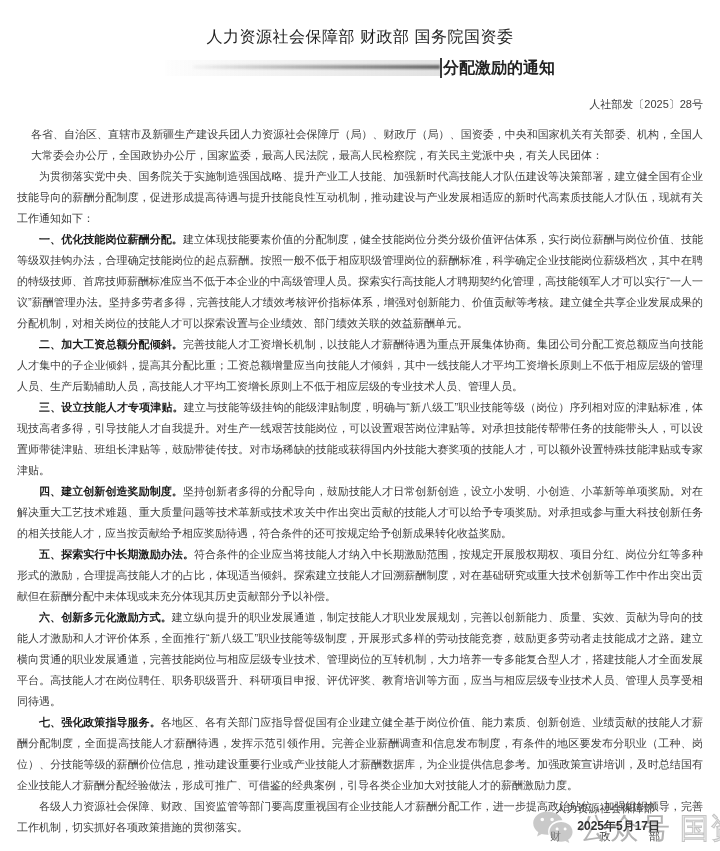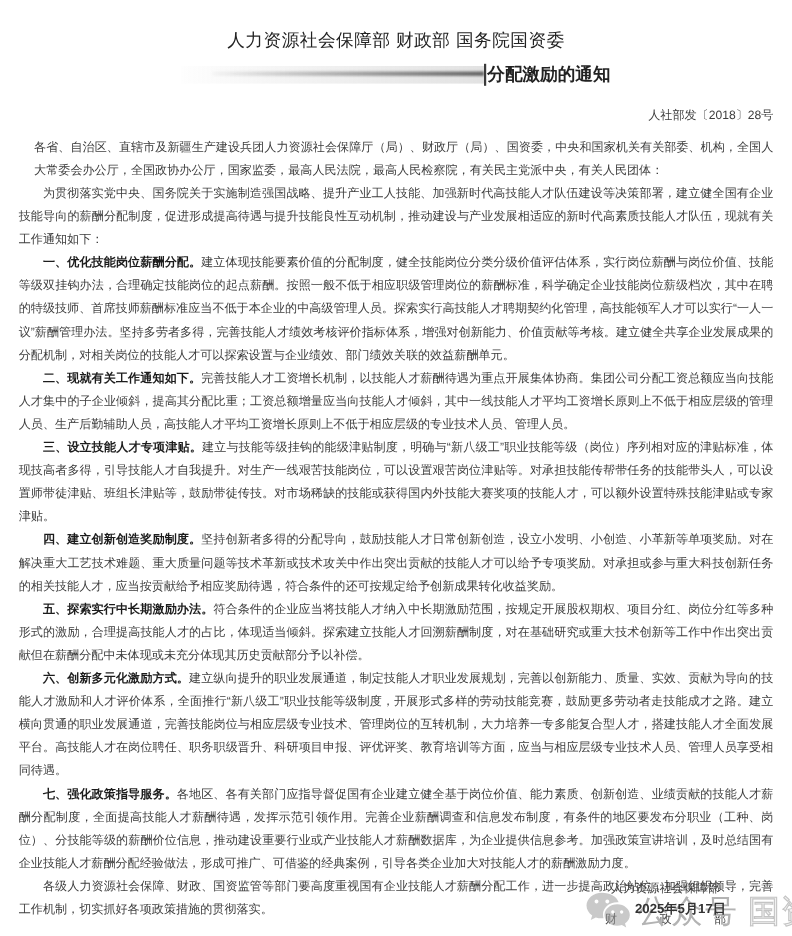--- a/index.html
+++ b/index.html
@@ -149,29 +149,29 @@
 <div class="page">
 
   <div class="title-block">
     <div class="title-line1">人力资源社会保障部 财政部 国务院国资委</div>
     <div class="title-line2">
       <div class="blur-smear"></div>
       <div class="title-line2-text">分配激励的通知</div>
     </div>
   </div>
 
-  <div class="doc-number">人社部发〔2018〕28号</div>
+  <div class="doc-number">人社部发〔2025〕28号</div>
 
   <div class="body-text">
     <p class="para no-indent">各省、自治区、直辖市及新疆生产建设兵团人力资源社会保障厅（局）、财政厅（局）、国资委，中央和国家机关有关部委、机构，全国人大常委会办公厅，全国政协办公厅，国家监委，最高人民法院，最高人民检察院，有关民主党派中央，有关人民团体：</p>
     <p class="para">为贯彻落实党中央、国务院关于实施制造强国战略、提升产业工人技能、加强新时代高技能人才队伍建设等决策部署，建立健全国有企业技能导向的薪酬分配制度，促进形成提高待遇与提升技能良性互动机制，推动建设与产业发展相适应的新时代高素质技能人才队伍，现就有关工作通知如下：</p>
     <div id="sections">
   <p class="para"><b class="sec-head">一、优化技能岗位薪酬分配。</b><span>建立体现技能要素价值的分配制度，健全技能岗位分类分级价值评估体系，实行岗位薪酬与岗位价值、技能等级双挂钩办法，合理确定技能岗位的起点薪酬。按照一般不低于相应职级管理岗位的薪酬标准，科学确定企业技能岗位薪级档次，其中在聘的特级技师、首席技师薪酬标准应当不低于本企业的中高级管理人员。探索实行高技能人才聘期契约化管理，高技能领军人才可以实行“一人一议”薪酬管理办法。坚持多劳者多得，完善技能人才绩效考核评价指标体系，增强对创新能力、价值贡献等考核。建立健全共享企业发展成果的分配机制，对相关岗位的技能人才可以探索设置与企业绩效、部门绩效关联的效益薪酬单元。</span></p>
 
-  <p class="para"><b class="sec-head">二、现就有关工作通知如下。</b><span>完善技能人才工资增长机制，以技能人才薪酬待遇为重点开展集体协商。集团公司分配工资总额应当向技能人才集中的子企业倾斜，提高其分配比重；工资总额增量应当向技能人才倾斜，其中一线技能人才平均工资增长原则上不低于相应层级的管理人员、生产后勤辅助人员，高技能人才平均工资增长原则上不低于相应层级的专业技术人员、管理人员。</span></p>
+  <p class="para"><b class="sec-head">二、加大工资总额分配倾斜。</b><span>完善技能人才工资增长机制，以技能人才薪酬待遇为重点开展集体协商。集团公司分配工资总额应当向技能人才集中的子企业倾斜，提高其分配比重；工资总额增量应当向技能人才倾斜，其中一线技能人才平均工资增长原则上不低于相应层级的管理人员、生产后勤辅助人员，高技能人才平均工资增长原则上不低于相应层级的专业技术人员、管理人员。</span></p>
 
   <p class="para"><b class="sec-head">三、设立技能人才专项津贴。</b><span>建立与技能等级挂钩的能级津贴制度，明确与“新八级工”职业技能等级（岗位）序列相对应的津贴标准，体现技高者多得，引导技能人才自我提升。对生产一线艰苦技能岗位，可以设置艰苦岗位津贴等。对承担技能传帮带任务的技能带头人，可以设置师带徒津贴、班组长津贴等，鼓励带徒传技。对市场稀缺的技能或获得国内外技能大赛奖项的技能人才，可以额外设置特殊技能津贴或专家津贴。</span></p>
 
   <p class="para"><b class="sec-head">四、建立创新创造奖励制度。</b><span>坚持创新者多得的分配导向，鼓励技能人才日常创新创造，设立小发明、小创造、小革新等单项奖励。对在解决重大工艺技术难题、重大质量问题等技术革新或技术攻关中作出突出贡献的技能人才可以给予专项奖励。对承担或参与重大科技创新任务的相关技能人才，应当按贡献给予相应奖励待遇，符合条件的还可按规定给予创新成果转化收益奖励。</span></p>
 
   <p class="para"><b class="sec-head">五、探索实行中长期激励办法。</b><span>符合条件的企业应当将技能人才纳入中长期激励范围，按规定开展股权期权、项目分红、岗位分红等多种形式的激励，合理提高技能人才的占比，体现适当倾斜。探索建立技能人才回溯薪酬制度，对在基础研究或重大技术创新等工作中作出突出贡献但在薪酬分配中未体现或未充分体现其历史贡献部分予以补偿。</span></p>
 
   <p class="para"><b class="sec-head">六、创新多元化激励方式。</b><span>建立纵向提升的职业发展通道，制定技能人才职业发展规划，完善以创新能力、质量、实效、贡献为导向的技能人才激励和人才评价体系，全面推行“新八级工”职业技能等级制度，开展形式多样的劳动技能竞赛，鼓励更多劳动者走技能成才之路。建立横向贯通的职业发展通道，完善技能岗位与相应层级专业技术、管理岗位的互转机制，大力培养一专多能复合型人才，搭建技能人才全面发展平台。高技能人才在岗位聘任、职务职级晋升、科研项目申报、评优评奖、教育培训等方面，应当与相应层级专业技术人员、管理人员享受相同待遇。</span></p>
 
   <p class="para"><b class="sec-head">七、强化政策指导服务。</b><span>各地区、各有关部门应指导督促国有企业建立健全基于岗位价值、能力素质、创新创造、业绩贡献的技能人才薪酬分配制度，全面提高技能人才薪酬待遇，发挥示范引领作用。完善企业薪酬调查和信息发布制度，有条件的地区要发布分职业（工种、岗位）、分技能等级的薪酬价位信息，推动建设重要行业或产业技能人才薪酬数据库，为企业提供信息参考。加强政策宣讲培训，及时总结国有企业技能人才薪酬分配经验做法，形成可推广、可借鉴的经典案例，引导各类企业加大对技能人才的薪酬激励力度。</span></p>

